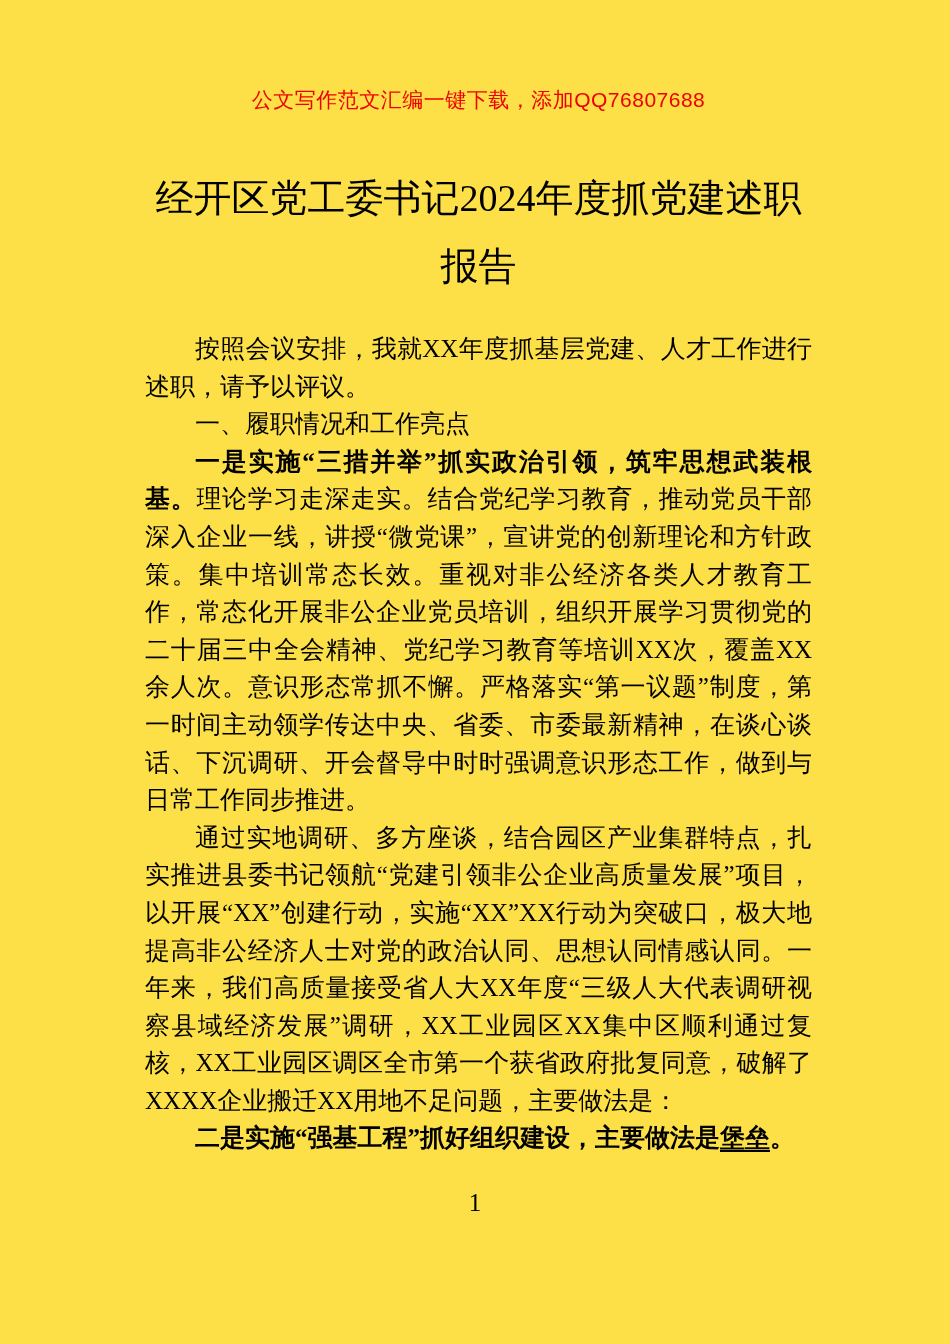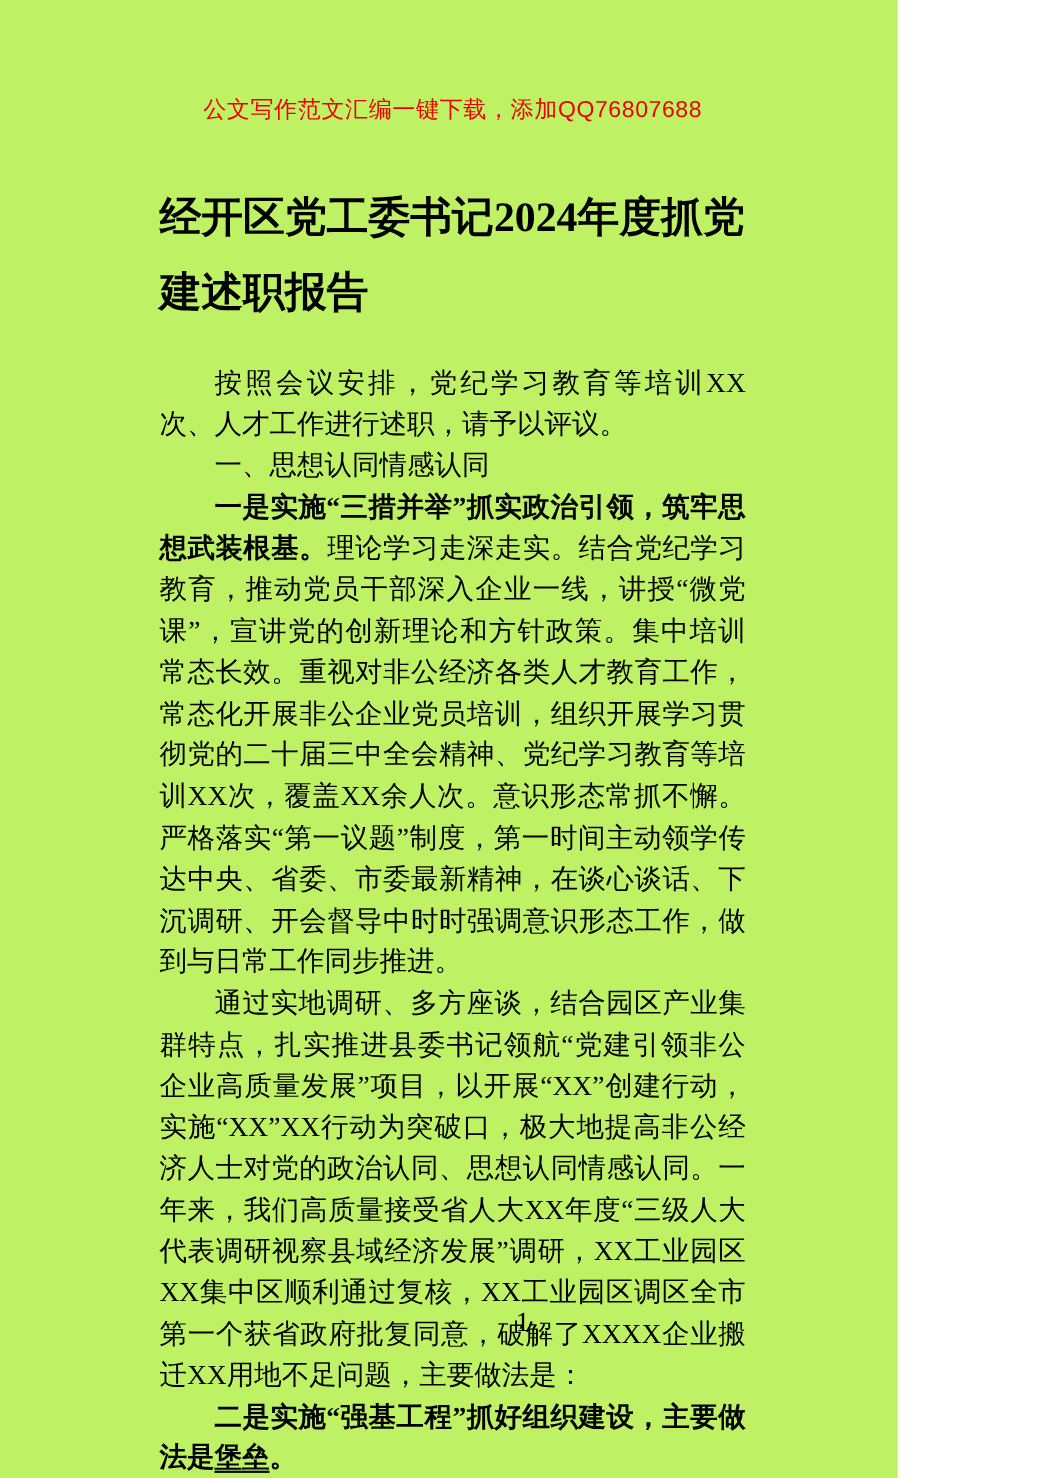--- a/index.html
+++ b/index.html
@@ -3,41 +3,41 @@
 <meta charset="utf-8">
 <style>
   html, body {
     margin: 0;
     padding: 0;
     background: #ffffff;
     overflow: hidden;
   }
   .page {
     position: relative;
-    width: 816px;
+    width: 950px;
     height: 1344px;
-    background: #bef264;
+    background: #fde047;
     box-sizing: border-box;
     padding: 86px 138px 0 145px;
     color: #000000;
     font-family: "Liberation Serif", "DejaVu Serif", serif;
   }
   .notice {
     text-align: center;
     font-size: 21px;
     line-height: 28px;
     font-family: "Liberation Sans", "DejaVu Sans", sans-serif;
     letter-spacing: 0.5px;
   }
   .title {
     margin: 50px 0 0 0;
     font-size: 38px;
     line-height: 68px;
-    font-weight: bold;
-    text-align: left;
+    font-weight: normal;
+    text-align: center;
     font-family: "Liberation Serif", "DejaVu Serif", serif;
   }
   .body-text {
     margin-top: 30px;
     font-size: 25px;
     line-height: 37.6px;
     text-align: justify;
   }
   .body-text p {
     margin: 0;
@@ -57,21 +57,21 @@
 </style>
 </head>
 <body>
 
 <div class="page">
   <div class="notice" style="color: rgb(238, 0, 0);">公文写作范文汇编一键下载，添加QQ76807688</div>
 
   <h1 class="title">经开区党工委书记2024年度抓党建述职报告</h1>
 
   <div class="body-text">
-      <p><span>按照会议安排，党纪学习教育等培训XX次、人才工作进行述职，请予以评议。</span></p>
-      <p><span>一、思想认同情感认同</span></p>
+      <p><span>按照会议安排，我就XX年度抓基层党建、人才工作进行述职，请予以评议。</span></p>
+      <p><span>一、履职情况和工作亮点</span></p>
       <p><span class="run-bold">一是实施“三措并举”抓实政治引领，筑牢思想武装根基。</span><span>理论学习走深走实。结合党纪学习教育，推动党员干部深入企业一线，讲授“微党课”，宣讲党的创新理论和方针政策。集中培训常态长效。重视对非公经济各类人才教育工作，常态化开展非公企业党员培训，组织开展学习贯彻党的二十届三中全会精神、党纪学习教育等培训XX次，覆盖XX余人次。意识形态常抓不懈。严格落实“第一议题”制度，第一时间主动领学传达中央、省委、市委最新精神，在谈心谈话、下沉调研、开会督导中时时强调意识形态工作，做到与日常工作同步推进。</span></p>
       <p><span>通过实地调研、多方座谈，结合园区产业集群特点，扎实推进县委书记领航“党建引领非公企业高质量发展”项目，以开展“XX”创建行动，实施“XX”XX行动为突破口，极大地提高非公经济人士对党的政治认同、思想认同情感认同。一年来，我们高质量接受省人大XX年度“三级人大代表调研视察县域经济发展”调研，XX工业园区XX集中区顺利通过复核，XX工业园区调区全市第一个获省政府批复同意，破解了XXXX企业搬迁XX用地不足问题，主要做法是：</span></p>
       <p><span class="run-bold">二是实施“强基工程”抓好组织建设，主要做法是</span><span class="run-bold run-underline">堡垒</span><span class="run-bold">。</span></p>
     </div>
 
   <div class="page-number">1</div>
 </div>
 
 </body></html>

